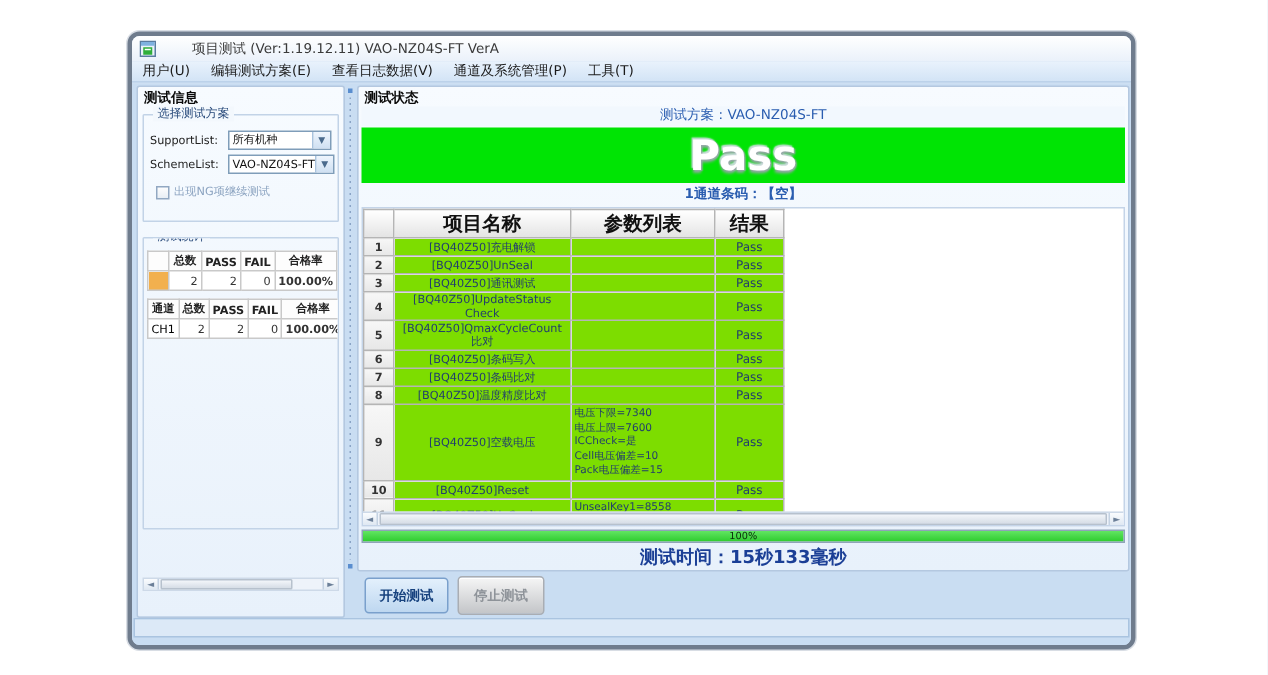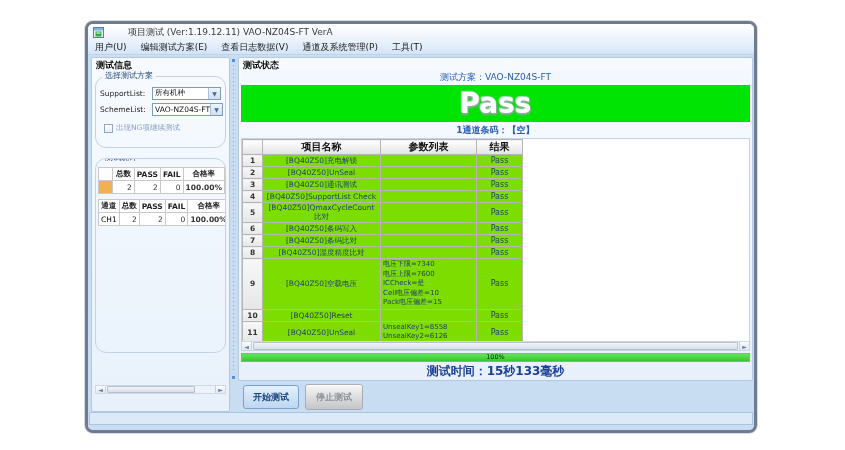--- a/index.html
+++ b/index.html
@@ -30,21 +30,21 @@
   .right-panel{ left:150px; top:1px; width:515px; height:324px; overflow:hidden; }
 
   
   .splitter{ position:absolute; left:142px; top:1px; width:7px; height:324px; }
   .splitter .dotline{ position:absolute; left:3px; top:8px; bottom:8px; width:1px;
     background-image:repeating-linear-gradient(to bottom,#8aa4c6 0 1px,transparent 1px 4px); }
   .splitter .nub{ position:absolute; left:2px; width:3px; height:3px; background:#5a8ecf; }
   .splitter .nub.top{ top:2px; } .splitter .nub.bot{ bottom:2px; }
 
   
-  .grp{ position:absolute; border:1px solid #c2d3e7; border-radius:11px; }
+  .grp{ position:absolute; border:1px solid #c2d3e7; border-radius:1px; }
   .grp-title{ position:absolute; top:-6px; left:6px; font-size:8px; color:#27497a;
     background:#f3f8fd; padding:0 3px; line-height:10px; }
 
   .fld-row{ position:absolute; left:4px; right:4px; height:14px; display:flex; align-items:center; }
   .fld-label{ font-size:7.5px; color:#222; width:52px; flex:0 0 auto; }
   .combo{ flex:1; height:13px; background:#ffffff; border:1px solid #7f9db9; display:flex; align-items:center; position:relative; }
   .combo-val{ font-size:7.5px; color:#111; padding-left:2px; flex:1; white-space:nowrap; overflow:hidden; }
   .combo-btn{ width:12px; height:11px; margin-right:0; background:linear-gradient(#eef5fd,#cfe0f2);
     border-left:1px solid #a9c3de; display:flex; align-items:center; justify-content:center;
     font-size:6px; color:#4a6a8c; flex:0 0 auto; }
@@ -79,21 +79,21 @@
   .barcode-line{ position:absolute; left:2px; right:2px; top:66px; height:13px; text-align:center;
     font-size:9px; font-weight:bold; color:#2a5db0; line-height:13px; }
 
   .listview{ position:absolute; left:2px; right:2px; top:80px; height:213px;
     background:#ffffff; border:1px solid #c4d4e8; overflow:hidden; }
   .items-tbl{ border-collapse:collapse; table-layout:fixed; font-size:8px; }
   .items-tbl td{ border:1px solid #b5b5b5; padding:0 2px; overflow:hidden; }
   .items-tbl .col-no{ width:20px; } .items-tbl .col-name{ width:118px; }
   .items-tbl .col-par{ width:96px; } .items-tbl .col-res{ width:46px; }
   .items-tbl .hrow td{ background:linear-gradient(#ffffff,#e3e3e3); font-weight:bold; color:#111;
-    text-align:center; height:13px; font-size:10px; }
+    text-align:center; height:13px; font-size:13px; }
   .items-tbl .no-cell{ background:linear-gradient(#f7f7f7,#e7e7e7); font-weight:bold; color:#333;
     text-align:center; font-size:7.5px; }
   .items-tbl .g{ background:#7ddd00; color:#23406b; }
   .items-tbl .name-cell{ text-align:center; font-size:7.5px; }
   .items-tbl .par-cell{ text-align:left; font-size:7px; line-height:9.5px; white-space:pre-line; padding:1px 2px; }
   .items-tbl .res-cell{ text-align:center; font-size:8px; }
   .items-tbl tr{ height:12px; }
 
   .lv-hscroll{ left:0; right:0; bottom:0; border-left:none; border-right:none; border-bottom:none; }
 
@@ -297,21 +297,21 @@
 
   <tr>
     <td class="no-cell">3</td>
     <td class="g name-cell">[BQ40Z50]通讯测试</td>
     <td class="g par-cell"></td>
     <td class="g res-cell">Pass</td>
   </tr>
 
   <tr>
     <td class="no-cell">4</td>
-    <td class="g name-cell">[BQ40Z50]SupportList Check</td>
+    <td class="g name-cell">[BQ40Z50]UpdateStatus Check</td>
     <td class="g par-cell"></td>
     <td class="g res-cell">Pass</td>
   </tr>
 
   <tr>
     <td class="no-cell">5</td>
     <td class="g name-cell">[BQ40Z50]QmaxCycleCount比对</td>
     <td class="g par-cell"></td>
     <td class="g res-cell">Pass</td>
   </tr>

